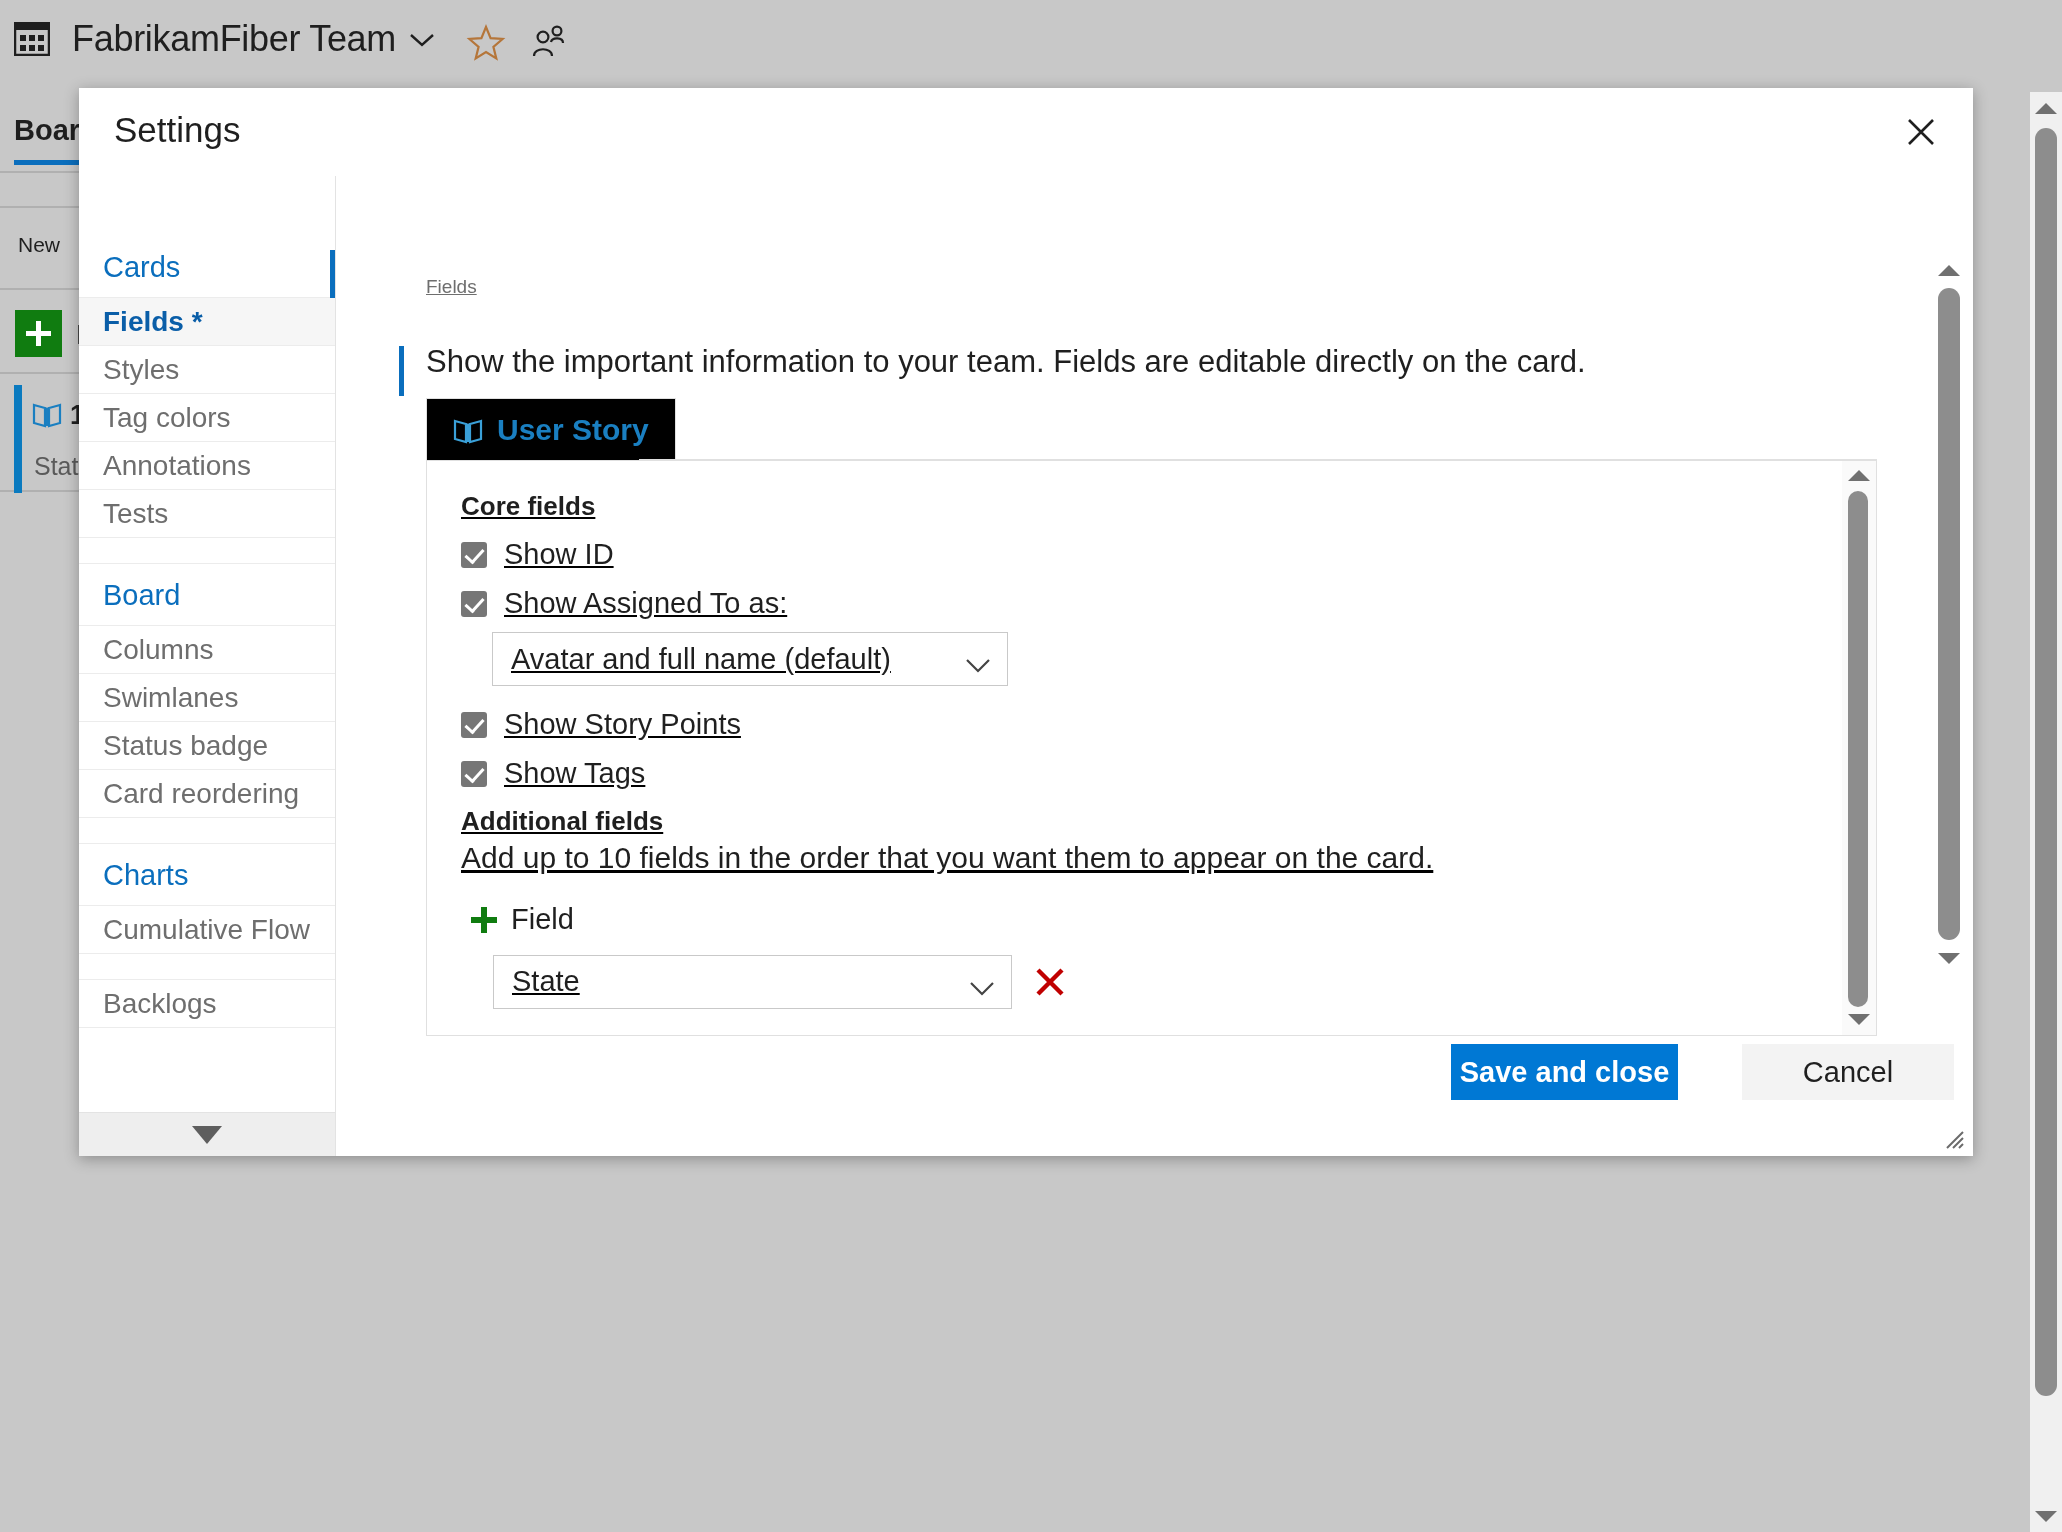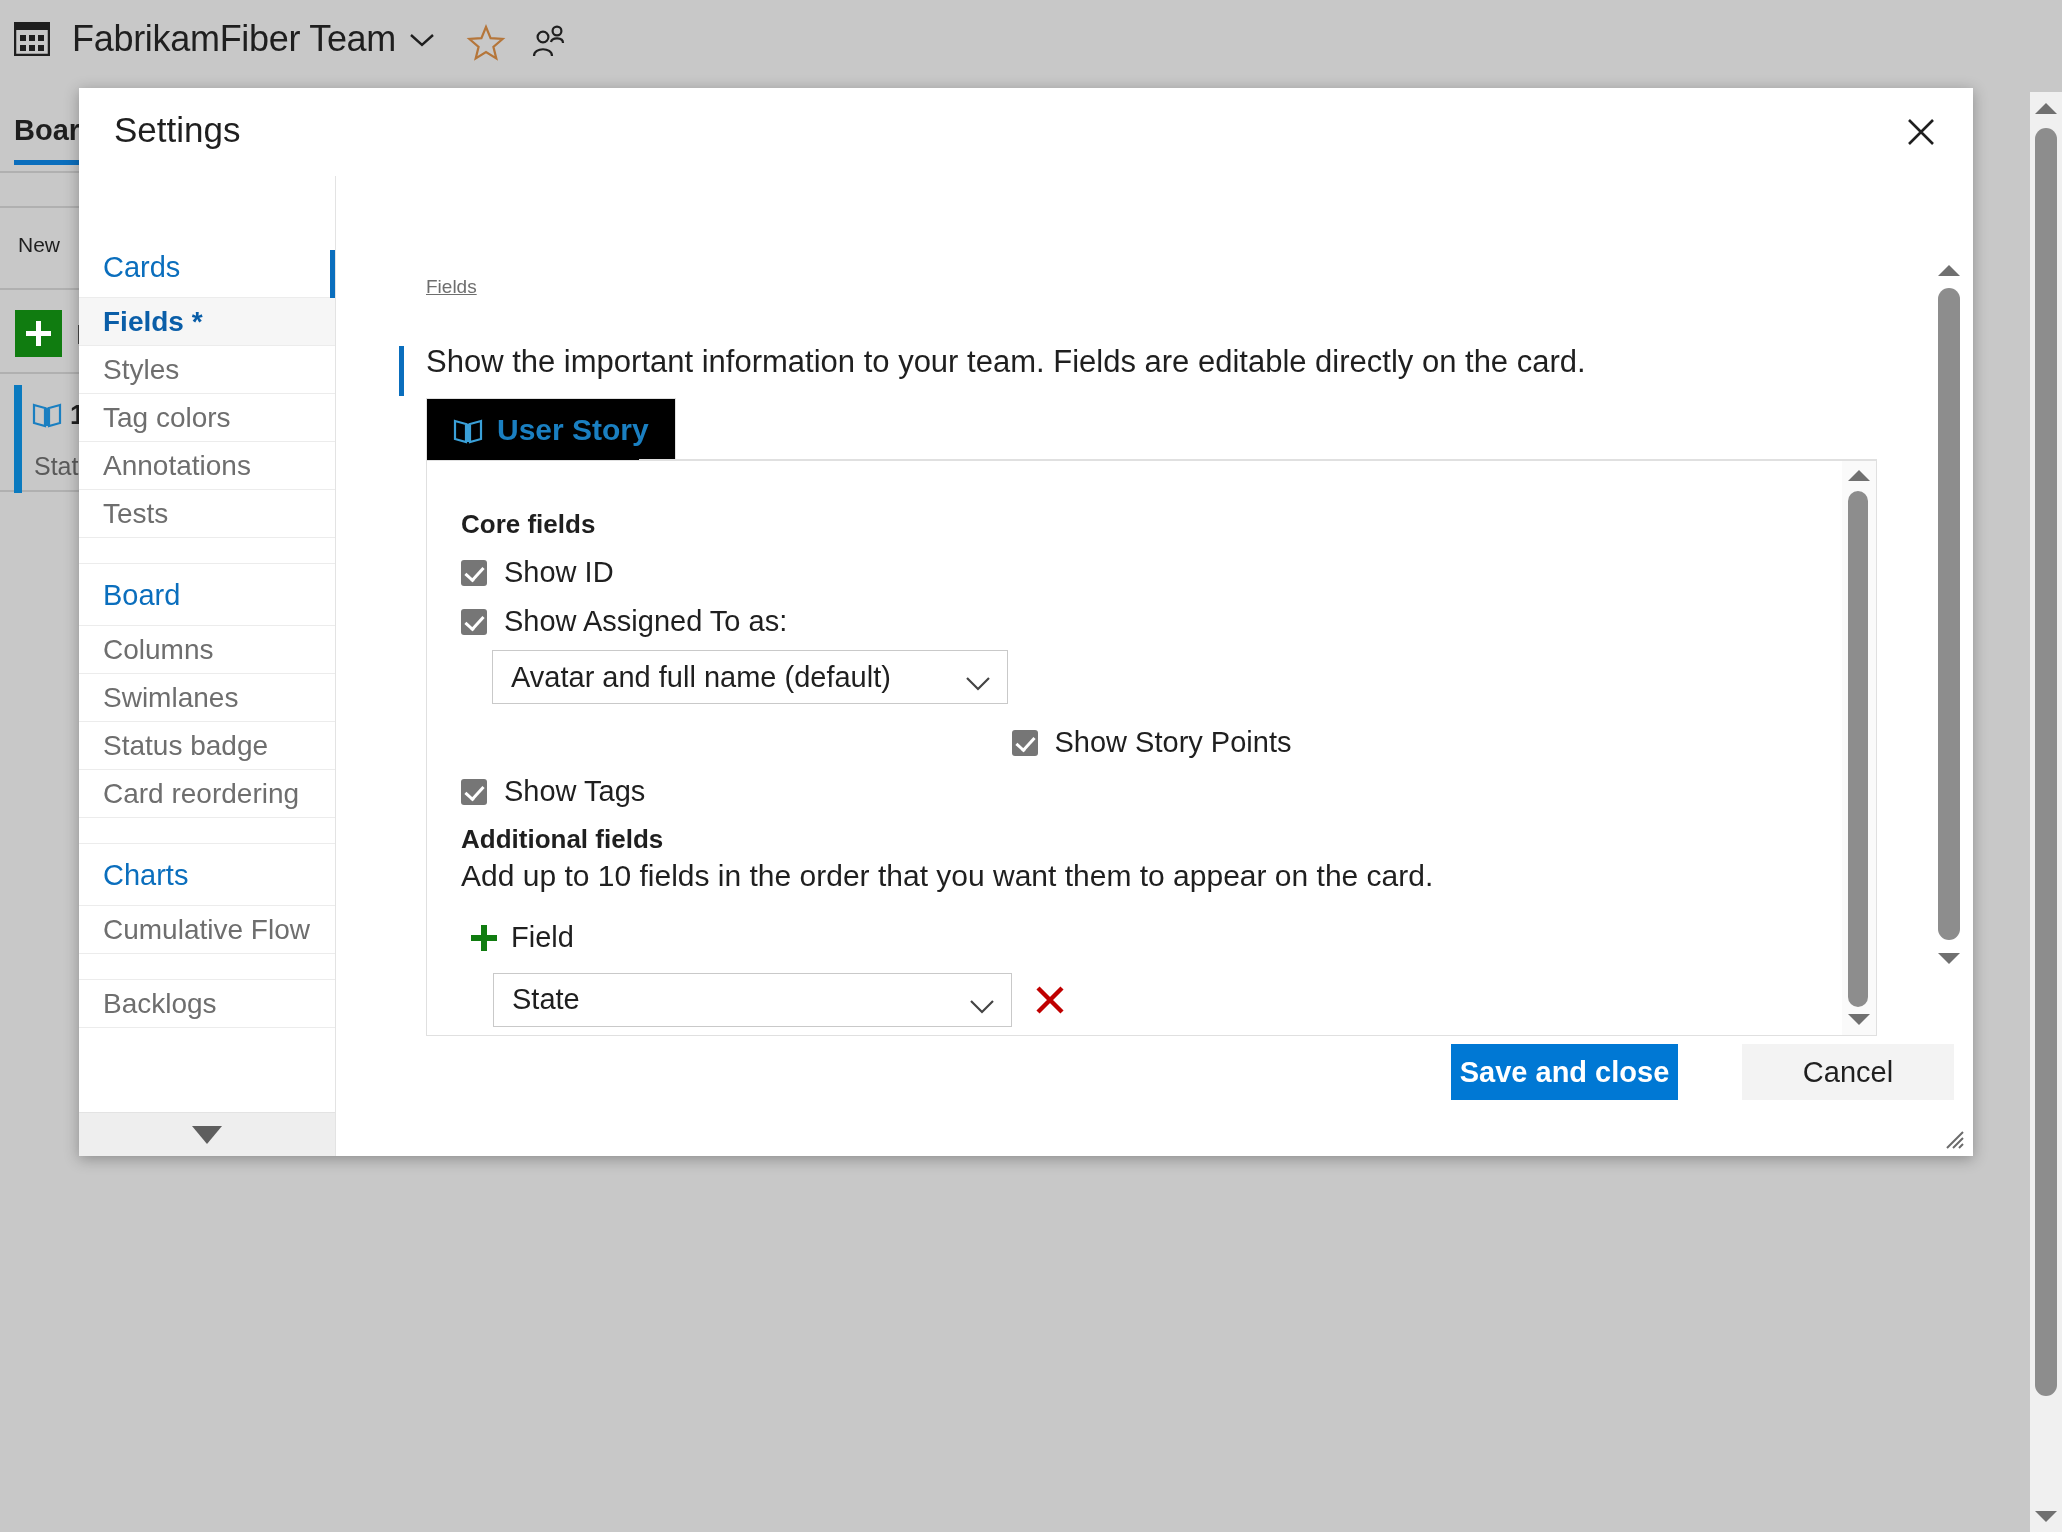--- a/index.html
+++ b/index.html
@@ -159,21 +159,21 @@
   }
   .tab-rest {
     position: absolute; left: 213px; right: 0; bottom: 0; height: 1px; background: #e0e0e0;
   }
   .wit-icon { width: 30px; height: 26px; flex: none; }
 
   .panel {
     position: absolute; left: 23px; top: 284px; right: 96px; height: 576px;
     border: 1px solid #e0e0e0; background: #fff; overflow: hidden;
   }
-  .panel-inner { position: absolute; left: 0; top: 0; right: 34px; bottom: 0; padding: 48px 0 0 34px; }
+  .panel-inner { position: absolute; left: 0; top: 0; right: 34px; bottom: 0; padding: 30px 0 0 34px; text-decoration: underline; }
 
   .sub-head { font-size: 26px; font-weight: bold; color: #1f1f1f; }
   .chk-row { display: flex; align-items: center; gap: 17px; margin-top: 16px; }
   .chk {
     width: 26px; height: 26px; flex: none; border-radius: 3px;
     background: #767676; position: relative;
   }
   .chk.checked::after {
     content: ""; position: absolute; left: 8px; top: 3px; width: 8px; height: 15px;
     border: solid #fff; border-width: 0 3px 3px 0; transform: rotate(42deg);
@@ -382,21 +382,21 @@
 
         <div class="select-box">
           <span>Avatar and full name (default)</span>
           <span class="cv">
             <svg width="26" height="18" viewBox="0 0 26 18">
                 <path d="M2 3 L13 14 L24 3" fill="none" stroke="#444" stroke-width="2.2"></path>
               </svg>
           </span>
         </div>
 
-        <div class="chk-row" style="margin-top:22px;justify-content:center;">
+        <div class="chk-row" style="margin-top:22px;">
           <span class="chk checked"></span>
           <span class="chk-label">Show Story Points</span>
         </div>
 
         <div class="chk-row">
           <span class="chk checked"></span>
           <span class="chk-label">Show Tags</span>
         </div>
 
         <div class="sub-head" style="margin-top:16px;">Additional fields</div>

